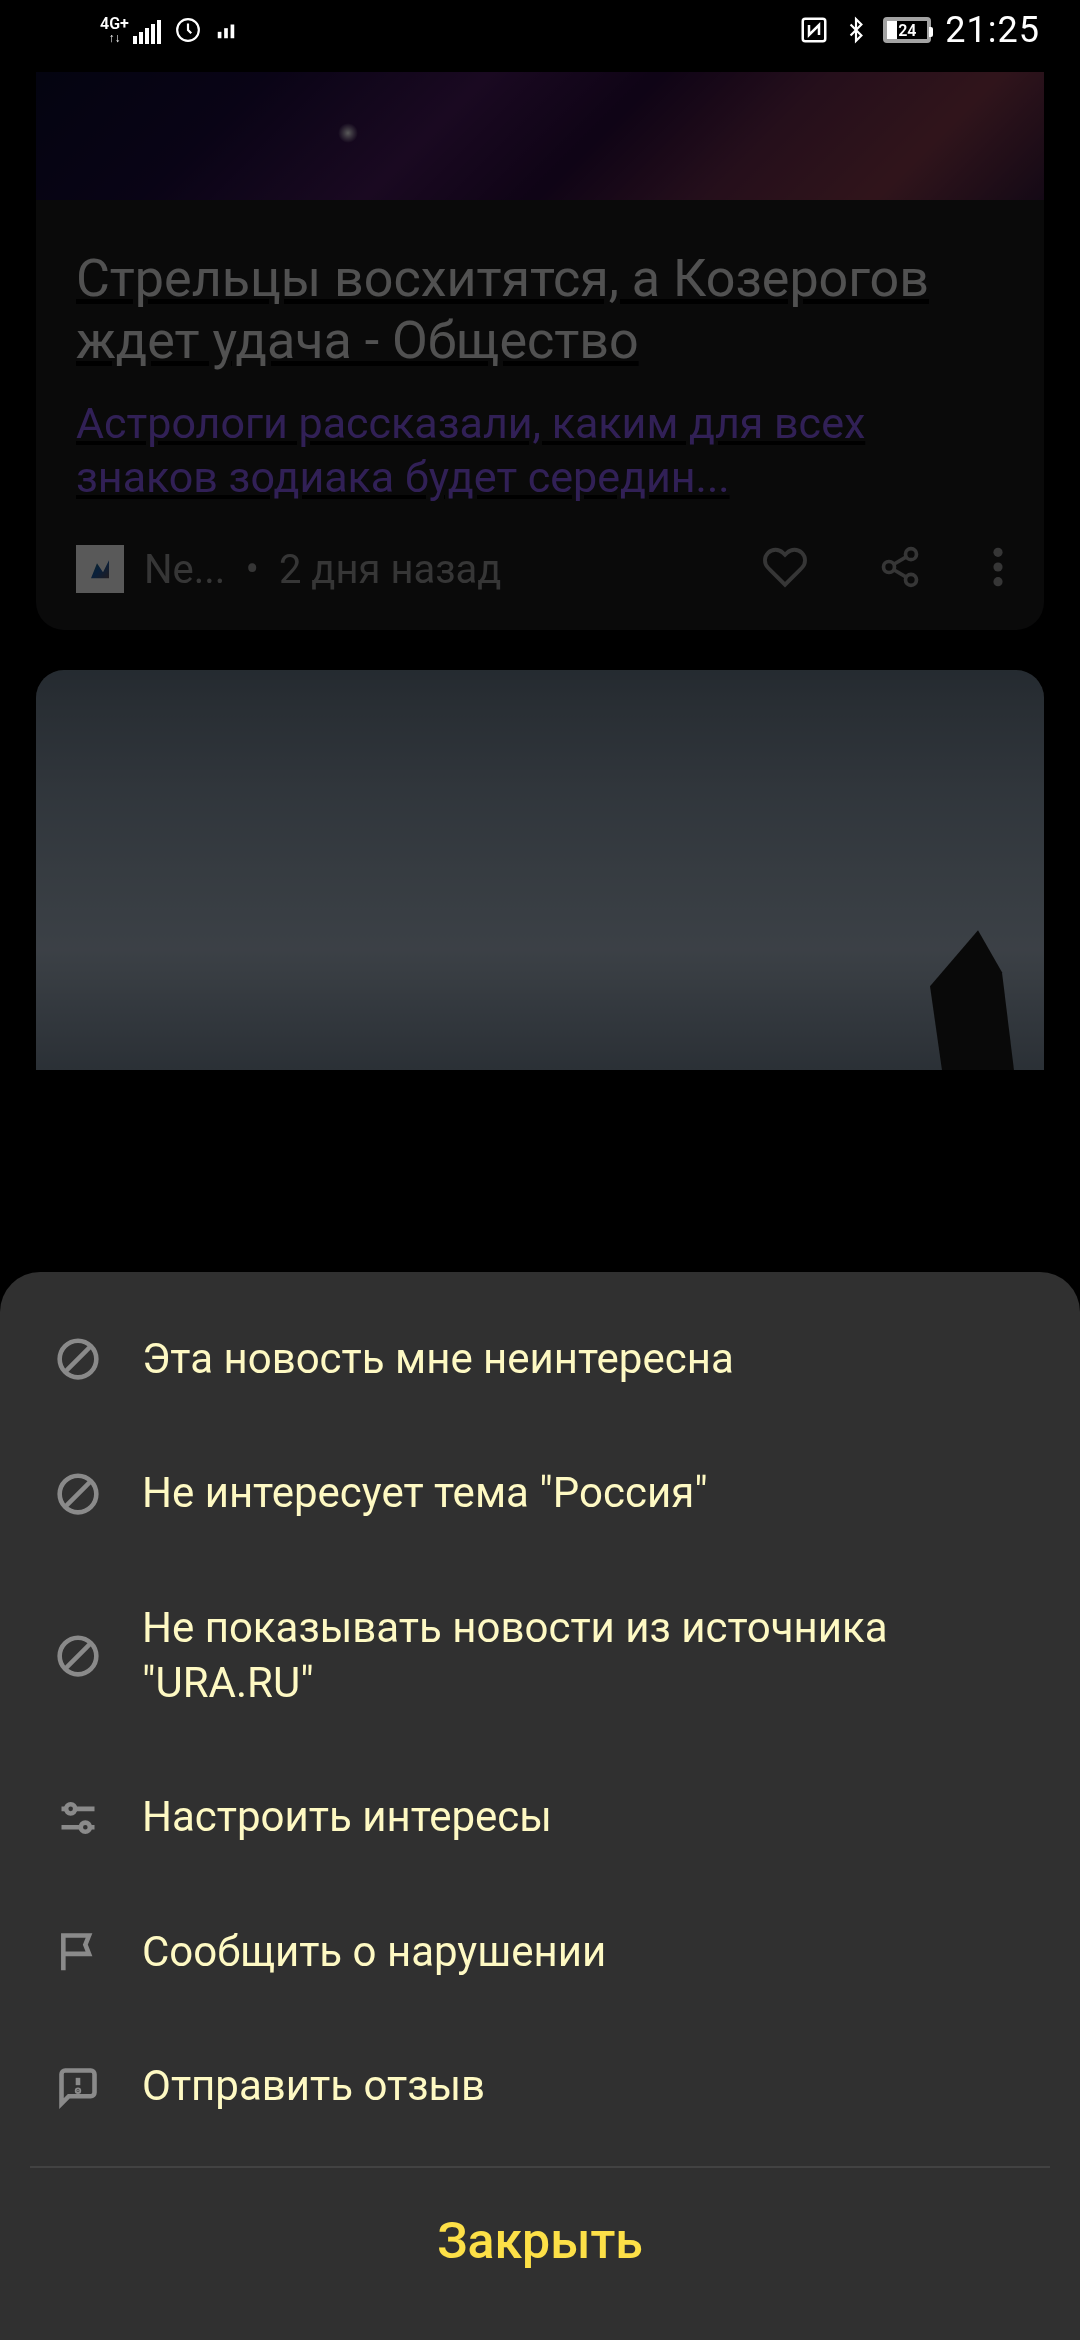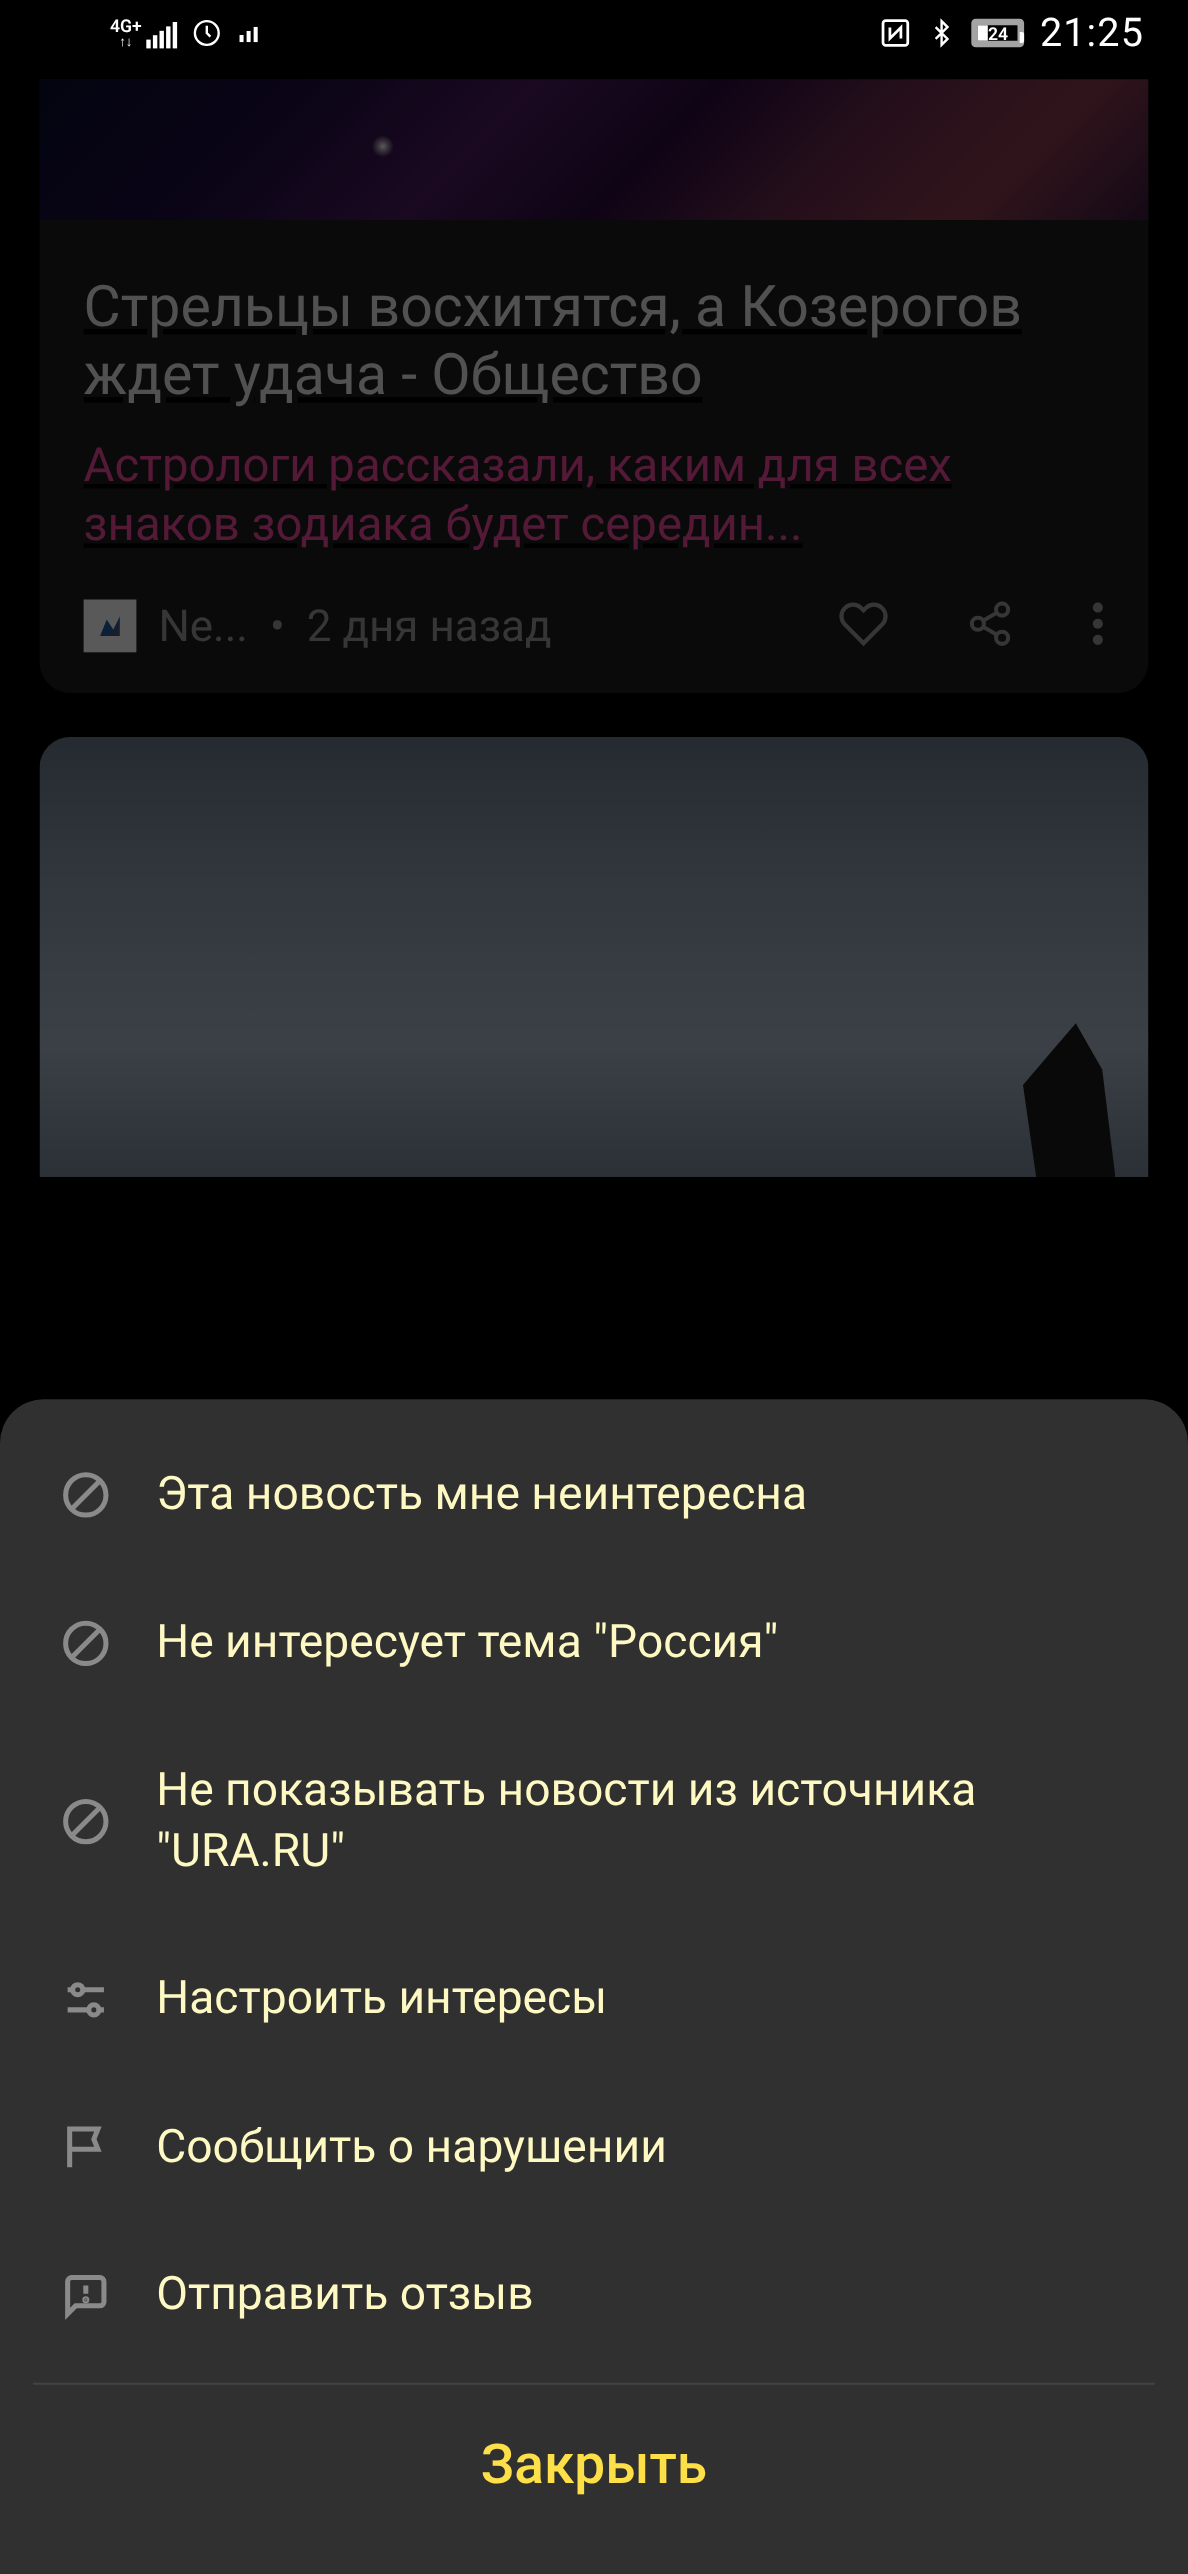--- a/index.html
+++ b/index.html
@@ -11,33 +11,33 @@
 .status-right { display: flex; align-items: center; gap: 14px; }
 .status-time { font-size: 36px; font-weight: 400; letter-spacing: 1px; }
 .status-icon svg { display: block; }
 .signal-4g { display: flex; flex-direction: column; align-items: center; }
 .signal-4g-text { font-size: 16px; font-weight: 600; line-height: 1; }
 .signal-bars { display: flex; align-items: flex-end; gap: 2px; height: 22px; }
 .signal-bars span { width: 4px; background: #fff; }
 .signal-bars span:nth-child(1){height:8px;} .signal-bars span:nth-child(2){height:12px;} .signal-bars span:nth-child(3){height:16px;} .signal-bars span:nth-child(4){height:20px;} .signal-bars span:nth-child(5){height:24px;}
 .signal-4g-box { display: flex; align-items: flex-end; gap: 4px; }
 .battery-box { display: flex; align-items: center; gap: 4px; }
-.battery { width: 48px; height: 26px; border: 6px solid #a3a3a3; border-radius: 4px; position: relative; display: flex; align-items: center; }
+.battery { width: 48px; height: 26px; border: 4px solid #a3a3a3; border-radius: 4px; position: relative; display: flex; align-items: center; }
 .battery::after { content: ''; position: absolute; right: -6px; top: 6px; width: 4px; height: 10px; background: #fff; border-radius: 0 2px 2px 0; }
 .battery-fill { height: 100%; width: 24%; background: #fff; }
 .battery-text { position: absolute; left: 2px; right: 2px; text-align: center; font-size: 16px; font-weight: 600; color: #fff; mix-blend-mode: difference; }
 
 
 .bg-content { position: absolute; top: 72px; left: 0; right: 0; bottom: 0; filter: brightness(0.35); }
 .card1 { margin: 0 36px; background: #1c1c1e; border-radius: 0 0 28px 28px; overflow: hidden; }
 .card1-img { height: 128px; background: linear-gradient(135deg, #0a0a2e 0%, #1a0a3e 20%, #4a1a5e 40%, #2a0a3e 55%, #6a2a4e 70%, #8a3a4e 85%, #3a1a3e 100%); position: relative; }
 .card1-img::before { content: ''; position: absolute; top: 40%; left: 30%; width: 20px; height: 20px; background: radial-gradient(circle, #fff 0%, rgba(255,255,255,0.4) 40%, transparent 70%); border-radius: 50%; }
 .card1-body { padding: 48px 40px 30px; text-decoration: underline; }
 .card1-title { font-size: 52px; color: #e8e8e8; line-height: 1.2; font-weight: 400; margin-bottom: 24px; }
-.card1-desc { font-size: 43px; color: #ec4899; line-height: 1.25; }
+.card1-desc { font-size: 43px; color: #8b5cf6; line-height: 1.25; }
 .card1-footer { display: flex; align-items: center; padding: 10px 40px 36px; gap: 20px; }
 .source-icon { width: 48px; height: 48px; background: #fff; display: flex; align-items: center; justify-content: center; }
 .source-icon-inner { width: 30px; height: 30px; background: linear-gradient(135deg, #2a7a3a 0%, #1a5aaa 50%, #8a4a2a 100%); clip-path: polygon(20% 80%, 40% 30%, 60% 60%, 80% 20%, 80% 80%); }
 .source-name { font-size: 40px; color: #9a9a9a; }
 .source-dot { font-size: 40px; color: #9a9a9a; }
 .source-time { font-size: 40px; color: #9a9a9a; flex: 1; }
 .card-actions { display: flex; gap: 70px; align-items: center; }
 .heart-icon, .share-icon, .more-icon { color: #9a9a9a; }
 
 .card2 { margin: 40px 36px 0; background: #1c1c1e; border-radius: 28px 28px 0 0; overflow: hidden; height: 400px; }

